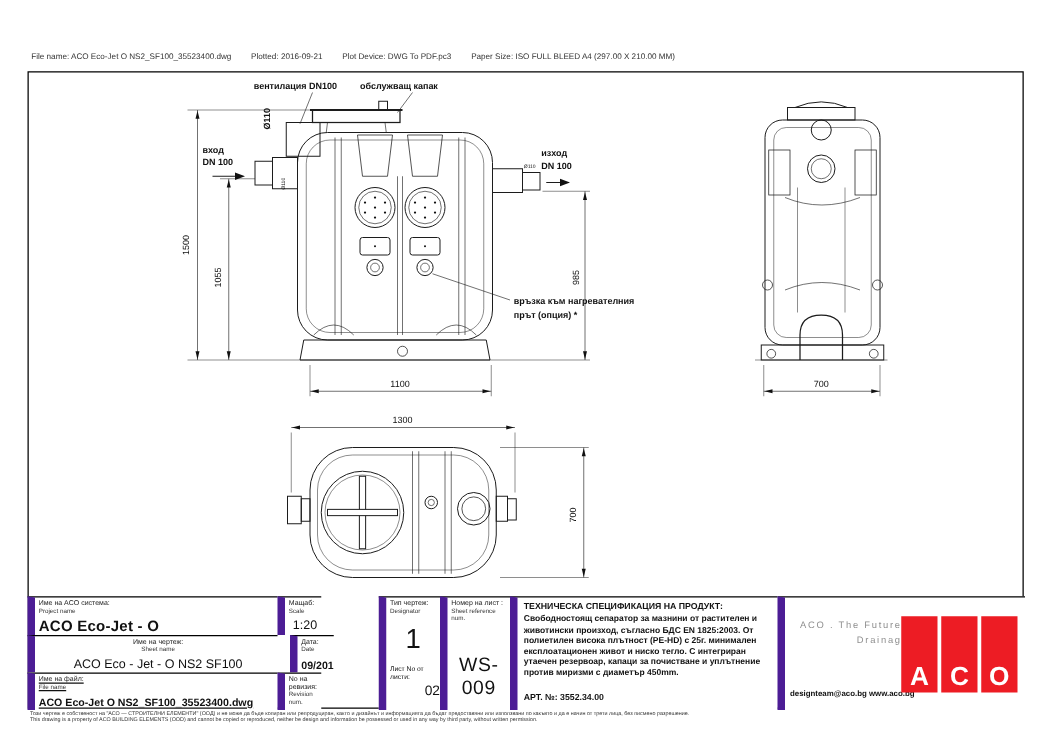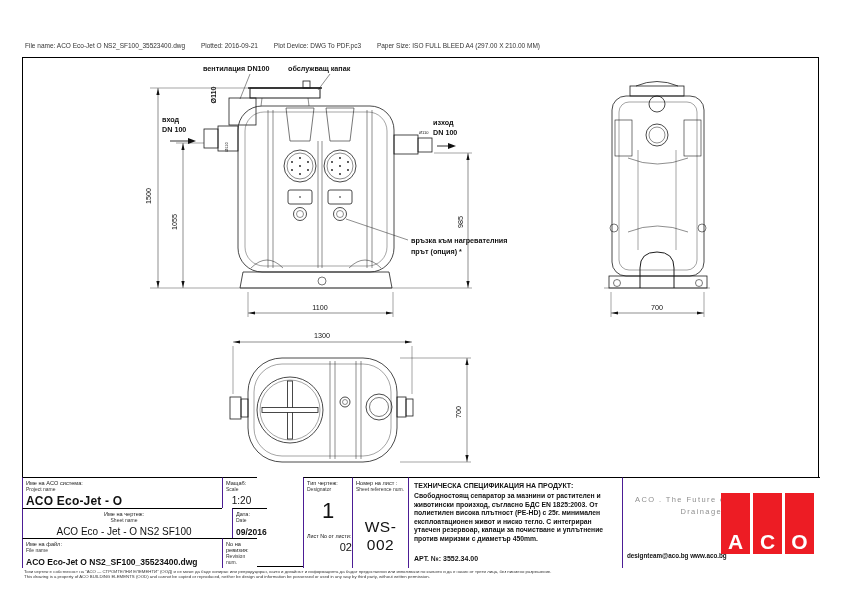--- a/index.html
+++ b/index.html
@@ -3,21 +3,21 @@
 <meta charset="utf-8">
 <style>
   html,body{margin:0;padding:0;background:#fff;}
   .page{position:relative;width:842px;height:595px;background:#fff;overflow:hidden;
         font-family:"Liberation Sans",sans-serif;color:#111;}
   .plotheader{position:absolute;left:25px;top:42px;font-size:6.5px;color:#333;white-space:nowrap;}
   .plotheader span{margin-right:14px;}
   .frame{position:absolute;left:22px;top:57px;width:797px;height:510px;border:1px solid #000;box-sizing:border-box;}
   svg text{font-family:"Liberation Sans",sans-serif;fill:#111;}
   
-  .tb{position:absolute;border-left:1px solid #4c1d95;border-top:1px solid #000;box-sizing:border-box;background:#fff;overflow:hidden;}
+  .tb{position:absolute;border-left:6px solid #4c1d95;border-top:1px solid #000;box-sizing:border-box;background:#fff;overflow:hidden;}
   .lbl{font-size:5.6px;line-height:6px;color:#222;padding:2px 0 0 3px;}
   .lbl .en{display:block;font-size:5px;color:#333;}
   .val-lg{font-size:12px;font-weight:700;padding:2px 0 0 3px;letter-spacing:.2px;}
   .val-md{font-size:10px;font-weight:400;padding:3px 0 0 3px;}
   .val-sm{font-size:8.5px;font-weight:700;padding:4px 0 0 3px;}
   .val-c{text-align:center;}
   .ws-big{font-size:30px;text-align:center;margin-top:18px;letter-spacing:1px;}
   .one-big{font-size:22px;text-align:center;margin-top:6px;}
   .ref-big{font-size:15.5px;text-align:center;margin-top:26px;letter-spacing:.5px;}
   .sheets-lbl{font-size:5.4px;padding-left:3px;margin-top:9px;}
@@ -228,37 +228,37 @@
     <div class="val-md val-c">1:20</div>
   </div>
   <div class="tb" style="left:22px;top:508px;width:200px;height:30px;text-align:center;">
     <div class="lbl"><span>Име на чертеж:</span><span class="en">Sheet name</span></div>
     <div class="val-md">ACO Eco - Jet - O  NS2 SF100</div>
   </div>
   <div class="tb" style="left:232px;top:508px;width:35px;height:30px;">
     <div class="lbl"><span>Дата:</span><span class="en">Date</span></div>
     <div class="val-sm">09/2016</div>
   </div>
-  <div class="tb" style="left:22px;top:538px;width:200px;height:30px;">
+  <div class="tb" style="left:22px;top:538px;width:200px;height:30px;text-decoration:underline;">
     <div class="lbl"><span>Име на файл:</span><span class="en">File name</span></div>
     <div class="val-sm">ACO Eco-Jet O NS2_SF100_35523400.dwg</div>
   </div>
   <div class="tb" style="left:222px;top:538px;width:35px;height:30px;">
     <div class="lbl"><span>No на ревизия:</span><span class="en">Revision num.</span></div>
     <div class="val-sm val-c">0</div>
   </div>
   <div class="tb" style="left:303px;top:477px;width:49px;height:91px;">
     <div class="lbl"><span>Тип чертеж:</span><span class="en">Designator</span></div>
     <div class="one-big">1</div>
     <div class="sheets-lbl">Лист No от листи:</div>
     <div class="sheets-val">02</div>
   </div>
   <div class="tb" style="left:352px;top:477px;width:56px;height:91px;">
     <div class="lbl"><span>Номер на лист :</span><span class="en">Sheet reference num.</span></div>
-    <div class="ref-big">WS-002</div>
+    <div class="ref-big">WS-009</div>
   </div>
   <div class="tb" style="left:408px;top:477px;width:214px;height:91px;">
     <div class="spec">
       <div class="spec-title">ТЕХНИЧЕСКА СПЕЦИФИКАЦИЯ НА ПРОДУКТ:</div>
       <div class="spec-body">Свободностоящ сепаратор за мазнини от растителен и животински произход, съгласно БДС EN 1825:2003. От полиетилен висока плътност (PE-HD) с 25г. минимален експлоатационен живот и ниско тегло. С интегриран утаечен резервоар, капаци за почистване и уплътнение против миризми с диаметър 450mm.</div>
     </div>
     <div class="spec-art">АРТ. №: 3552.34.00</div>
   </div>
   <div class="tb" style="left:622px;top:477px;width:198px;height:91px;">
     <div class="tagline">

